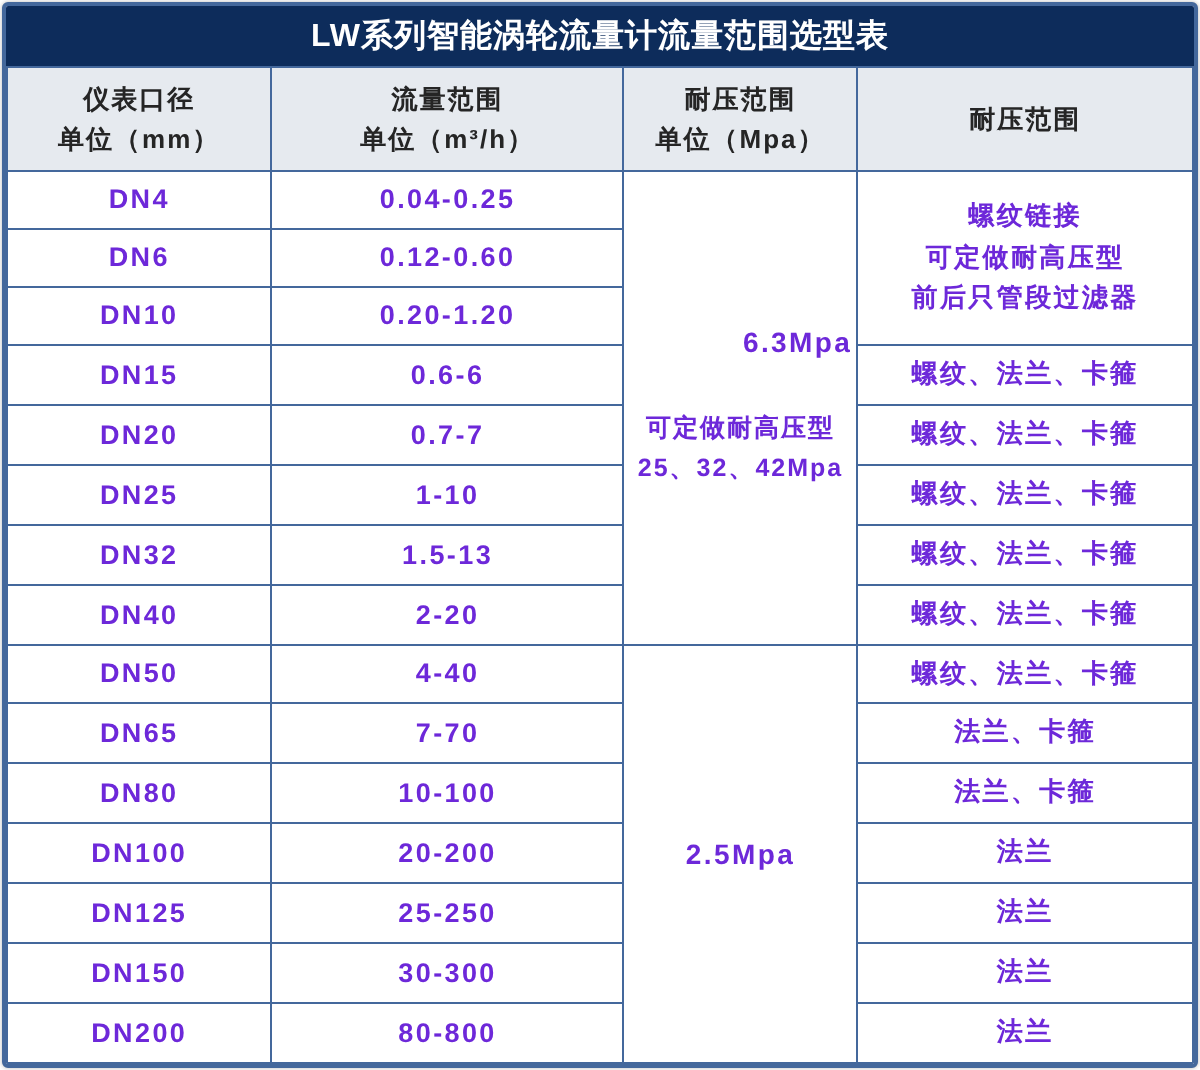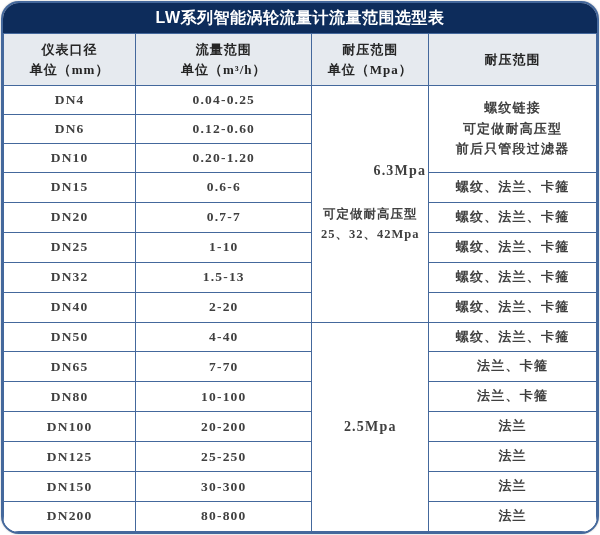--- a/index.html
+++ b/index.html
@@ -6,42 +6,41 @@
   html, body {
     margin: 0; padding: 0;
     width: 600px; height: 535px;
     background: #ffffff;
     font-family: "Liberation Sans", "DejaVu Sans", sans-serif;
   }
   .card {
     position: absolute;
     left: 1px; top: 1px; right: 1px; bottom: 1px;
     border: 2px solid #44689c;
-    border-radius: 18px;
+    border-radius: 3px;
     overflow: hidden;
     box-shadow: 0 0 2px rgba(0,0,0,0.28);
     background: #ffffff;
   }
   .title-bar {
     height: 30px;
     background: #0d2c5b;
     color: #ffffff;
     display: flex;
     align-items: center;
     justify-content: center;
     font-size: 16px;
     font-weight: 700;
     letter-spacing: 0.5px;
   }
   table.spec {
     width: 100%;
     height: calc(100% - 30px);
     border-collapse: collapse;
     table-layout: fixed;
-    font-family: Liberation Serif, serif;
   }
   col.c1 { width: 22.3%; }
   col.c2 { width: 29.7%; }
   col.c3 { width: 19.7%; }
   col.c4 { width: 28.3%; }
   .spec th, .spec td {
     border: 1px solid #44689c;
     text-align: center;
     vertical-align: middle;
     padding: 0 2px;
@@ -50,21 +49,21 @@
     height: 52px;
     background: #e6eaef;
     color: #252525;
     font-size: 13px;
     font-weight: 700;
     letter-spacing: 1px;
     line-height: 1.5;
   }
   .spec tbody td {
     background: #ffffff;
-    color: #404040;
+    color: #6d28d9;
     font-size: 13.5px;
     font-weight: 700;
     letter-spacing: 1.2px;
   }
   .pressure-main { font-size: 14px; }
   .pressure-main.has-note { margin-bottom: 26px; text-align: right; }
   .note-line { font-size: 12.5px; line-height: 1.55; letter-spacing: 1px; }
   .conn-line { line-height: 1.6; font-size: 13px; }
 </style>
 </head>

